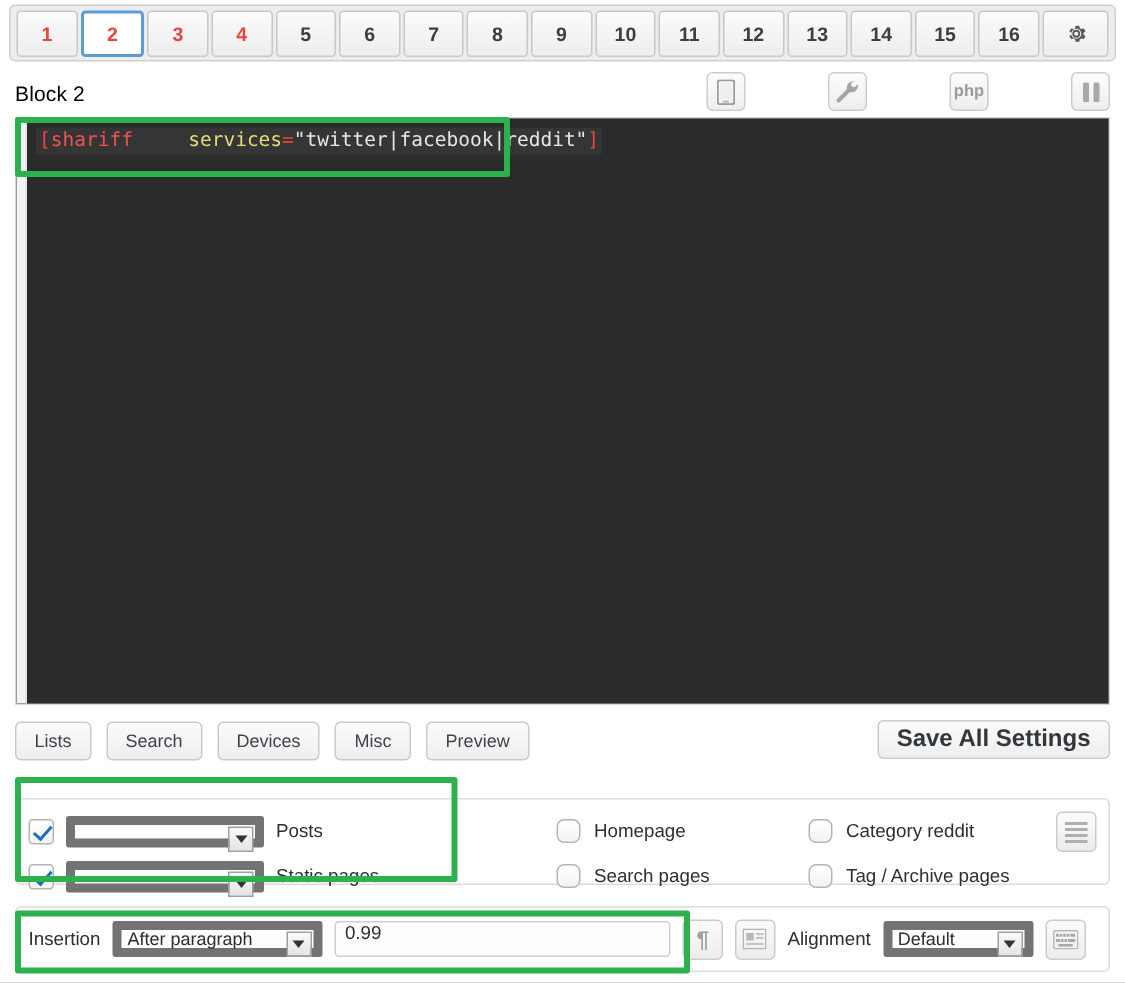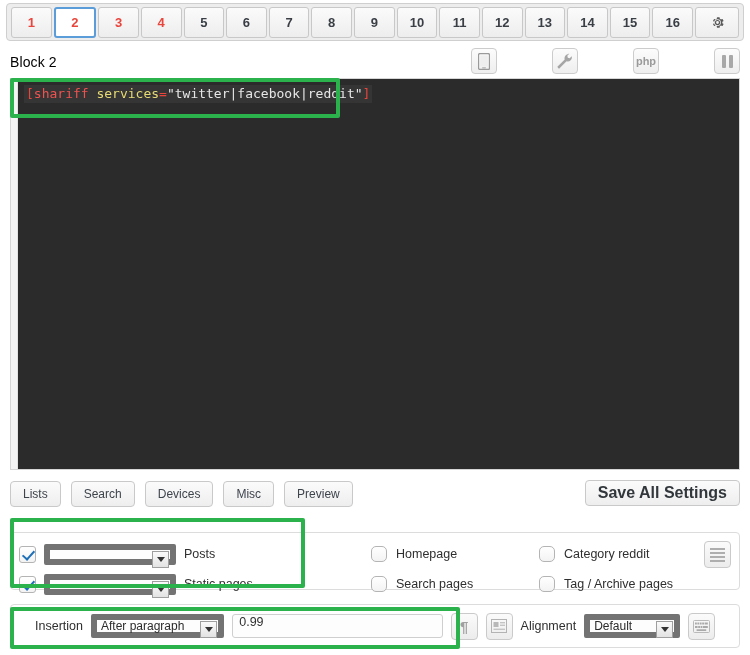--- a/index.html
+++ b/index.html
@@ -127,21 +127,21 @@
     font-family: "DejaVu Sans Mono", "Liberation Mono", monospace;
     font-size: 13px;
     line-height: 18px;
     white-space: pre;
     background: #353535;
     display: inline-block;
     padding: 0 2px;
   }
   .tk-brk { color: #e8453c; }
   .tk-tag { color: #ef5350; }
-  .tk-attr { color: #e6db74; }
+  .tk-attr { color: #e6db74; margin-left: 29px; }
   .tk-eq  { color: #e8453c; }
   .tk-str { color: #e6e6e6; }
 
   
   .hl {
     position: absolute;
     border: 4px solid #2cb24c;
     border-radius: 2px;
     pointer-events: none;
     z-index: 5;
@@ -290,21 +290,21 @@
   
   .ins-panel {
     position: absolute;
     left: 10px; top: 604px;
     width: 730px; height: 44px;
     border: 1px solid #dcdcdc;
     border-radius: 4px;
     background: #ffffff;
     display: flex;
     align-items: center;
-    padding: 0 24px;
+    padding: 0 8px;
     gap: 8px;
   }
   .ins-label { font-size: 12.5px; color: #2f2f2f; }
   .sel-ins { width: 140px; height: 24px; }
   .text-input {
     height: 24px;
     width: 224px;
     border: 1px solid #cfcfcf;
     border-radius: 3px;
     background: #fdfdfd;

